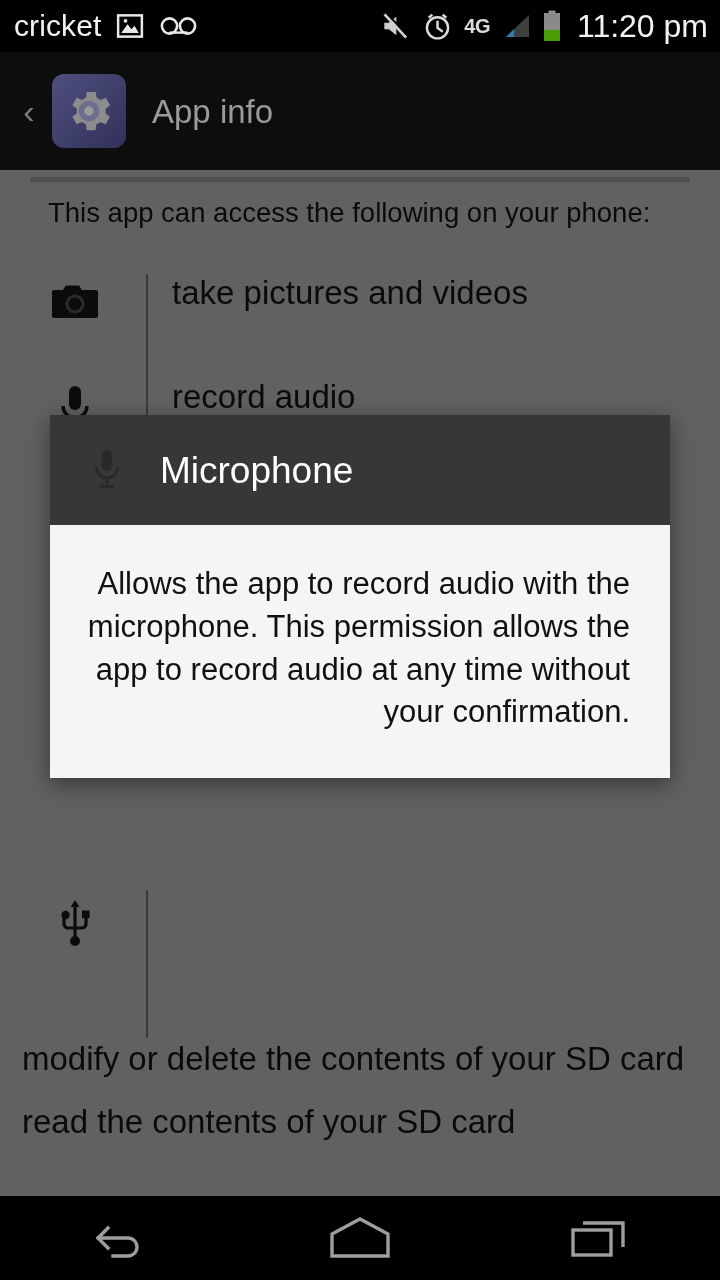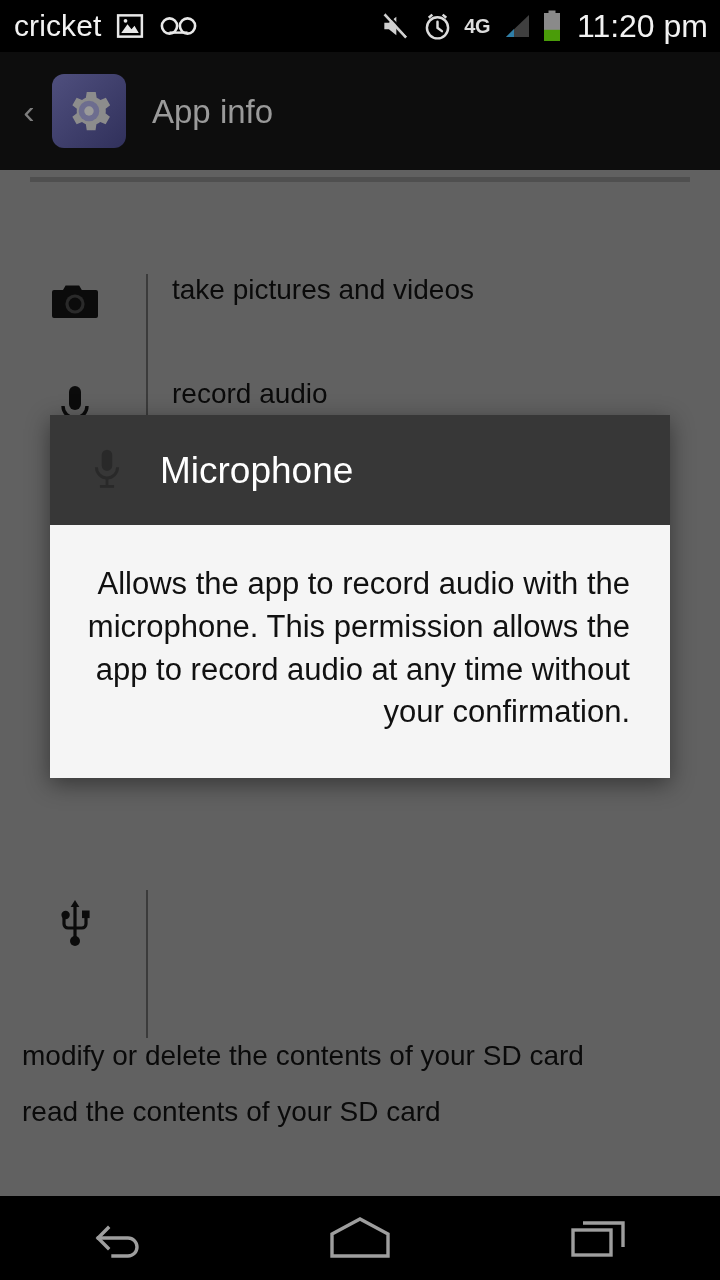--- a/index.html
+++ b/index.html
@@ -53,21 +53,21 @@
   .perm-group { position:relative; display:flex; padding:0 0 0 0; }
   .pg-icon {
     width:150px; flex:0 0 150px; display:flex; justify-content:center;
     padding-top:10px;
   }
   .pg-body { position:relative; flex:1 1 auto; padding:0 30px 0 22px; }
   .pg-rule {
     position:absolute; left:146px; top:4px; width:2px; background:#9b9b9b;
   }
   .perm-line {
-    font-size:28px; color:#1c1c1c; line-height:1.42;
+    font-size:33px; color:#1c1c1c; line-height:1.42;
   }
 
   
   .scrim {
     position:absolute; top:170px; left:0; width:720px; height:1026px;
     background:rgba(0,0,0,.62); z-index:20;
   }
 
   
   .dialog {
@@ -172,20 +172,21 @@
         <path fill="#8c8c8c" d="M19.4 13a7.6 7.6 0 0 0 0-2l2-1.6-1.9-3.3-2.4 1a7.6 7.6 0 0 0-1.7-1l-.4-2.6H11l-.4 2.6a7.6 7.6 0 0 0-1.7 1l-2.4-1L4.6 9.4 6.6 11a7.6 7.6 0 0 0 0 2l-2 1.6 1.9 3.3 2.4-1a7.6 7.6 0 0 0 1.7 1l.4 2.6h3.9l.4-2.6a7.6 7.6 0 0 0 1.7-1l2.4 1 1.9-3.3-2-1.6Z"></path>
         <circle cx="12" cy="12" r="4.6" fill="#6d6d8f"></circle>
         <circle cx="12" cy="12" r="2.1" fill="#9a9a9a"></circle>
       </svg>
     </span>
     <span class="ab-title">App info</span>
   </div>
 
   <div class="content">
     <div class="top-divider"></div>
+    <div class="intro">This app can access the following on your phone:</div>
 
     <div class="perm-list">
 
       <div class="perm-group" style="margin-top:14px;">
         <div class="pg-rule" style="height:108px;"></div>
         <div class="pg-icon">
           <svg width="50" height="44" viewBox="0 0 50 44">
             <path fill="#1f1f1f" d="M4 10 h9 l2.6-4.4 h13.6 L31.8 10 H46 a2 2 0 0 1 2 2 v24 a2 2 0 0 1-2 2 H4 a2 2 0 0 1-2-2 V12 a2 2 0 0 1 2-2 Z"></path>
             <circle cx="25" cy="24" r="9.6" fill="#6e6e6e"></circle>
             <circle cx="25" cy="24" r="6.4" fill="#1f1f1f"></circle>

